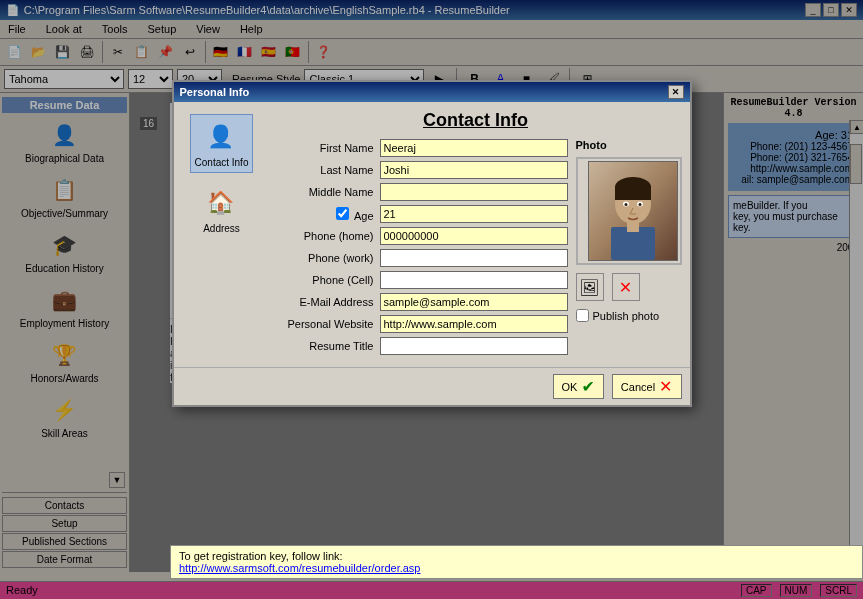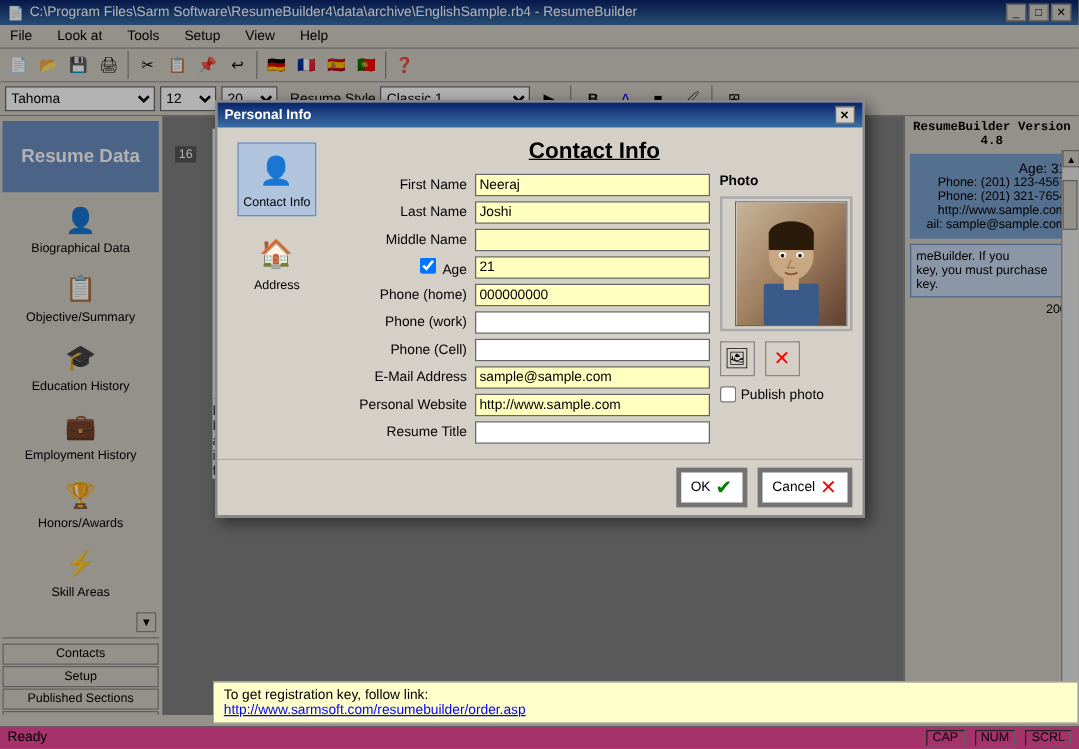--- a/index.html
+++ b/index.html
@@ -70,22 +70,22 @@
     .sidebar {
       width: 130px;
       background: #d4d0c8;
       border-right: 1px solid #888;
       padding: 4px 2px;
       display: flex; flex-direction: column; gap: 2px;
       overflow-y: auto;
     }
     .sidebar-label {
       background: #6b8fc0; color: white;
-      text-align: center; padding: 20px 4px;
-      font-size: 15px; font-weight: bold;
+      text-align: center; padding: 2px 4px;
+      font-size: 11px; font-weight: bold;
     }
     .sidebar-item {
       display: flex; flex-direction: column; align-items: center;
       padding: 4px 2px; cursor: pointer; font-size: 10px;
       text-align: center; gap: 2px;
     }
     .sidebar-icon {
       width: 32px; height: 32px; display: flex; align-items: center;
       justify-content: center; font-size: 20px;
     }
@@ -230,21 +230,21 @@
       display: flex; align-items: center; gap: 4px; margin-top: 4px;
     }
     .checkbox { width: 13px; height: 13px; }
     .dialog-footer {
       display: flex; justify-content: flex-end; align-items: center;
       padding: 6px 8px; gap: 8px;
       border-top: 1px solid #aaa;
     }
     .ok-btn, .cancel-btn {
       display: flex; align-items: center; gap: 4px;
-      background: #ffffff; border: 4px solid #737373;
+      background: #fef9c3; border: 1px solid #737373;
       padding: 2px 8px; cursor: pointer; font-size: 11px;
     }
     .ok-icon { color: green; font-size: 16px; }
     .cancel-icon { color: red; font-size: 16px; }
 
     
     .bottom-popup {
       position: fixed;
       bottom: 20px;
       left: 150px;

